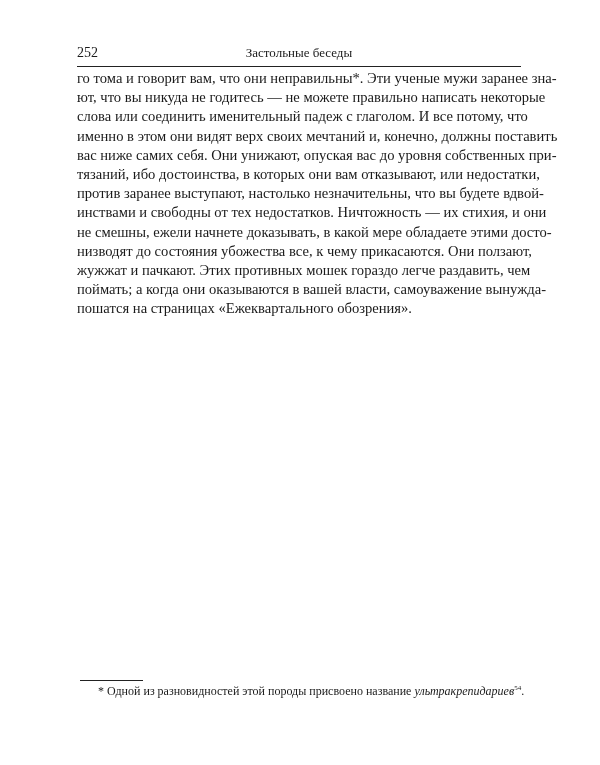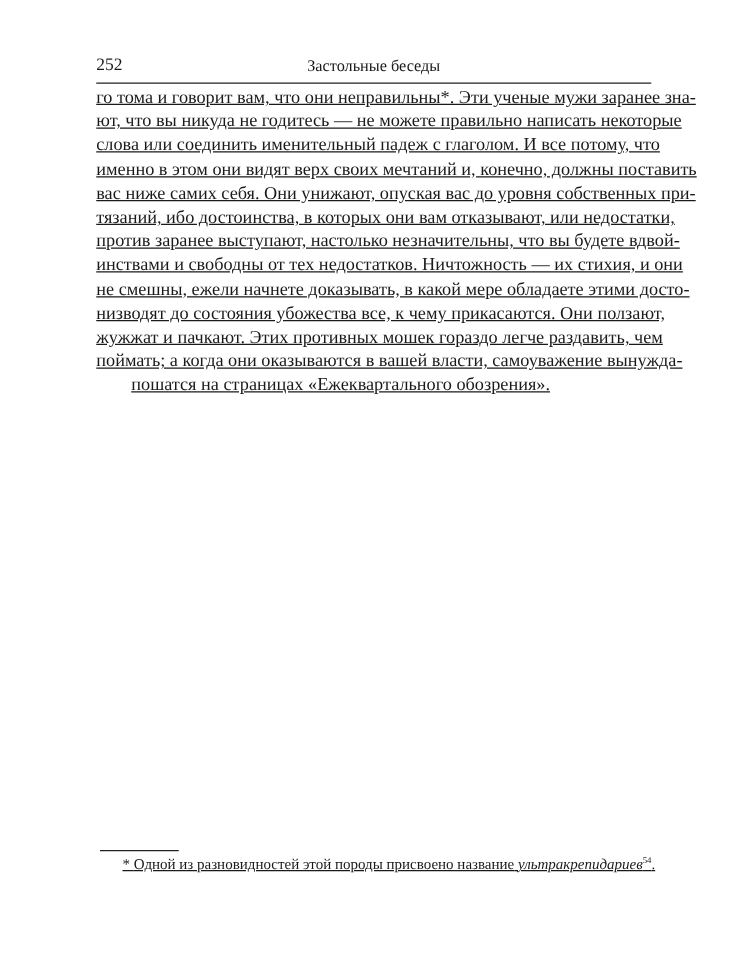--- a/index.html
+++ b/index.html
@@ -3,25 +3,25 @@
 <meta charset="utf-8">
 <style>
   html, body { margin: 0; padding: 0; background: #ffffff; }
   body { width: 600px; height: 765px; position: relative; overflow: hidden;
          font-family: "Liberation Serif", "DejaVu Serif", serif; color: #1a1a1a; }
   .page { position: absolute; left: 0; top: 0; width: 568px; height: 765px; }
   .running-head { position: absolute; left: 77px; top: 45px; width: 444px; height: 20px; }
   .page-num { position: absolute; left: 0; top: 0; font-size: 14px; }
   .head-title { position: absolute; left: 0; right: 0; top: 0; text-align: center; font-size: 13px; }
   .head-rule { position: absolute; left: 77px; top: 66px; width: 444px; height: 0; border-top: 1px solid #222; }
-  .body-text { position: absolute; left: 77px; top: 69px; width: 444px; font-size: 14.6px; line-height: 19.2px; text-decoration: underline; }
+  .body-text { position: absolute; left: 77px; top: 69px; width: 444px; font-size: 14.6px; line-height: 19.2px; }
   .line { display: block; white-space: nowrap; text-align: justify; text-align-last: justify; }
-  .line.last { text-align-last: left; margin-left: 28px; }
+  .line.last { text-align-last: left; }
   .fn-rule { position: absolute; left: 80px; top: 680px; width: 63px; border-top: 1px solid #222; }
-  .footnote { position: absolute; left: 98px; top: 684px; font-size: 12px; white-space: nowrap; text-decoration: underline; }
+  .footnote { position: absolute; left: 98px; top: 684px; font-size: 12px; white-space: nowrap; }
   .fn-term { font-style: italic; }
   .fn-sup { font-size: 7px; vertical-align: super; line-height: 0; }
 </style>
 </head>
 <body>
 
 <div class="page">
   <div class="running-head">
     <span class="page-num">252</span>
     <div class="head-title">Застольные беседы</div>

